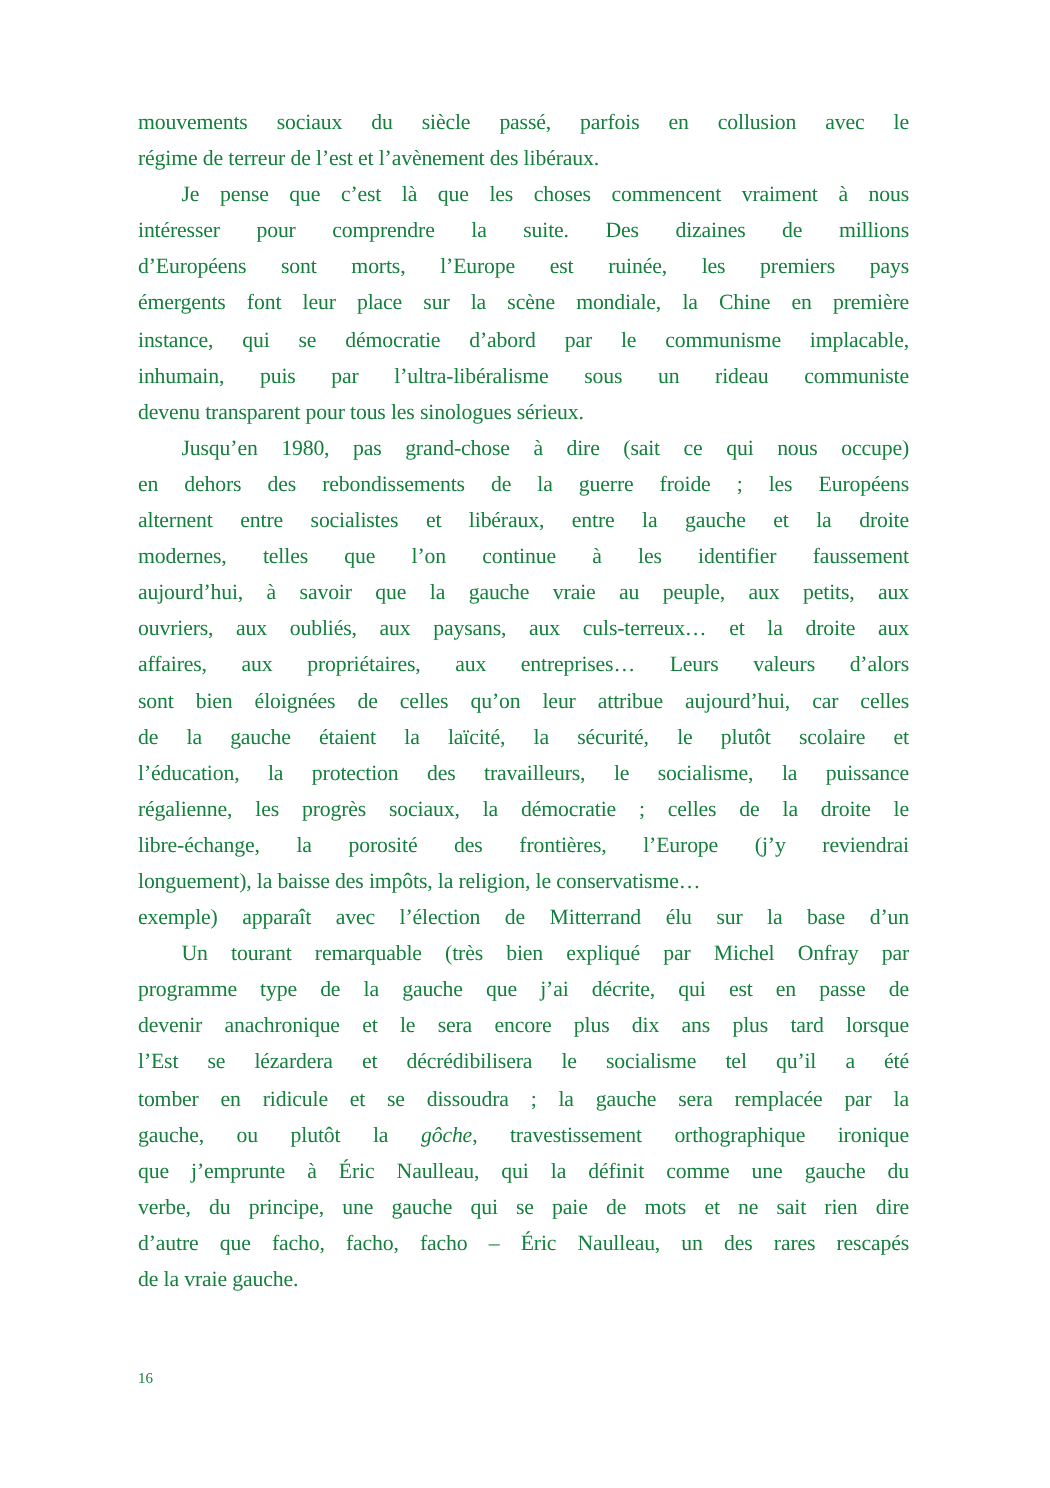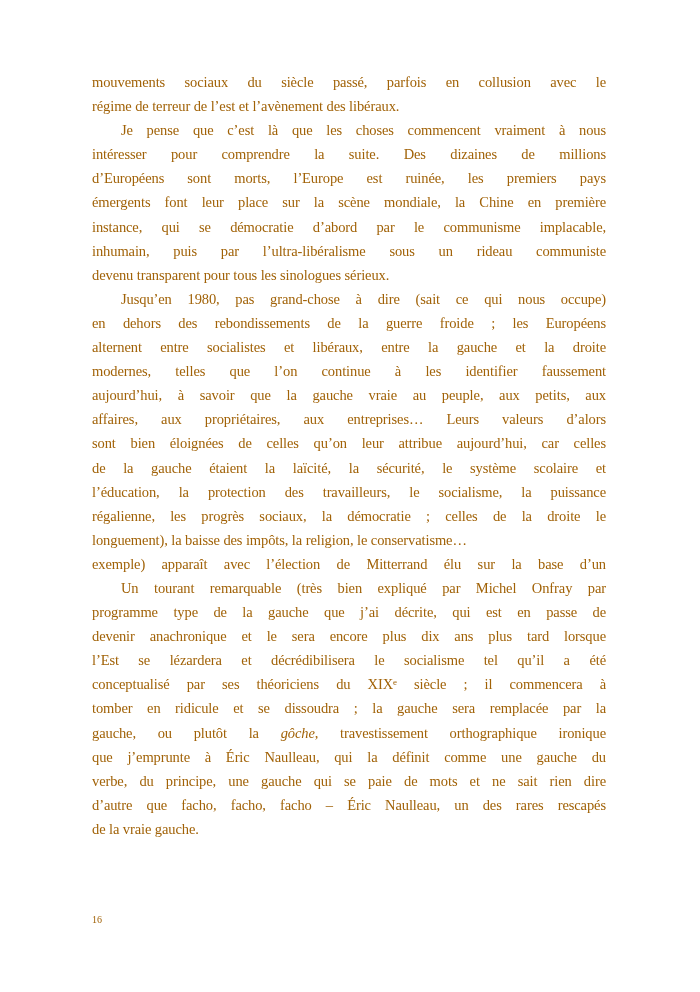--- a/index.html
+++ b/index.html
@@ -5,21 +5,21 @@
   html, body {
     margin: 0;
     padding: 0;
     background: #ffffff;
   }
   .book-page {
     position: relative;
     width: 700px;
     height: 992px;
     background: #ffffff;
-    color: #a16207;
+    color: #15803d;
     font-family: "Liberation Serif", "DejaVu Serif", serif;
     overflow: hidden;
   }
   .text-block {
     position: absolute;
     left: 92px;
     top: 70px;
     width: 514px;
     font-size: 14.5px;
     line-height: 24.1px;
@@ -68,34 +68,35 @@
         <div class="line"><span>instance, qui se démocratie d’abord par le communisme implacable,</span></div>
         <div class="line"><span>inhumain, puis par l’ultra-libéralisme sous un rideau communiste</span></div>
         <div class="line last"><span>devenu transparent pour tous les sinologues sérieux.</span></div>
       </div>
       <div class="para">
         <div class="line indent"><span>Jusqu’en 1980, pas grand-chose à dire (sait ce qui nous occupe)</span></div>
         <div class="line"><span>en dehors des rebondissements de la guerre froide ; les Européens</span></div>
         <div class="line"><span>alternent entre socialistes et libéraux, entre la gauche et la droite</span></div>
         <div class="line"><span>modernes, telles que l’on continue à les identifier faussement</span></div>
         <div class="line"><span>aujourd’hui, à savoir que la gauche vraie au peuple, aux petits, aux</span></div>
+        <div class="line"><span>ouvriers, aux oubliés, aux paysans, aux culs-terreux… et la droite aux</span></div>
         <div class="line"><span>affaires, aux propriétaires, aux entreprises… Leurs valeurs d’alors</span></div>
         <div class="line"><span>sont bien éloignées de celles qu’on leur attribue aujourd’hui, car celles</span></div>
-        <div class="line"><span>de la gauche étaient la laïcité, la sécurité, le système scolaire et</span></div>
+        <div class="line"><span>de la gauche étaient la laïcité, la sécurité, le plutôt scolaire et</span></div>
         <div class="line"><span>l’éducation, la protection des travailleurs, le socialisme, la puissance</span></div>
         <div class="line"><span>régalienne, les progrès sociaux, la démocratie ; celles de la droite le</span></div>
+        <div class="line"><span>libre-échange, la porosité des frontières, l’Europe (j’y reviendrai</span></div>
         <div class="line last"><span>longuement), la baisse des impôts, la religion, le conservatisme…</span></div>
       </div>
       <div class="para">
         <div class="line"><span>exemple) apparaît avec l’élection de Mitterrand élu sur la base d’un</span></div>
         <div class="line indent"><span>Un tourant remarquable (très bien expliqué par Michel Onfray par</span></div>
         <div class="line"><span>programme type de la gauche que j’ai décrite, qui est en passe de</span></div>
         <div class="line"><span>devenir anachronique et le sera encore plus dix ans plus tard lorsque</span></div>
         <div class="line"><span>l’Est se lézardera et décrédibilisera le socialisme tel qu’il a été</span></div>
-        <div class="line"><span>conceptualisé par ses théoriciens du XIX</span><sup>e</sup><span> siècle ; il commencera à</span></div>
         <div class="line"><span>tomber en ridicule et se dissoudra ; la gauche sera remplacée par la</span></div>
         <div class="line"><span>gauche, ou plutôt la </span><i>gôche</i><span>, travestissement orthographique ironique</span></div>
         <div class="line"><span>que j’emprunte à Éric Naulleau, qui la définit comme une gauche du</span></div>
         <div class="line"><span>verbe, du principe, une gauche qui se paie de mots et ne sait rien dire</span></div>
         <div class="line"><span>d’autre que facho, facho, facho – Éric Naulleau, un des rares rescapés</span></div>
         <div class="line last"><span>de la vraie gauche.</span></div>
       </div>
     </div>
   <div class="page-number">16</div>
 </div>

